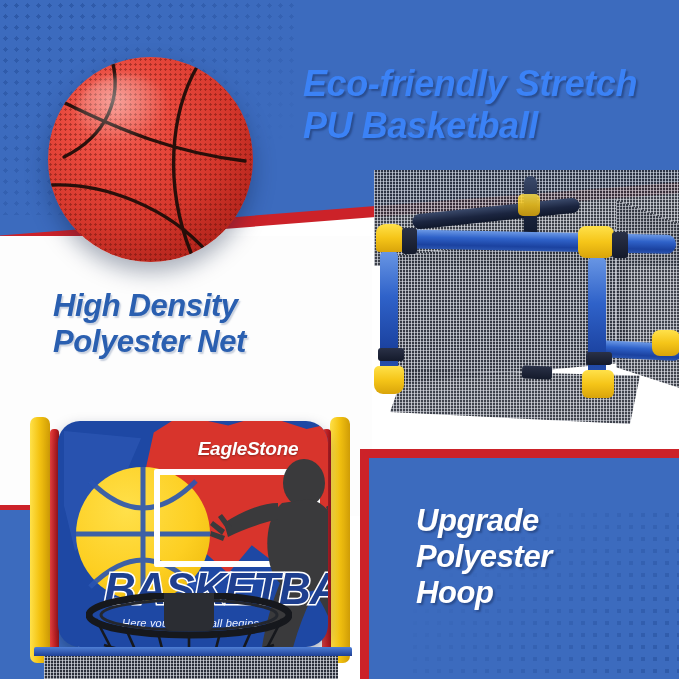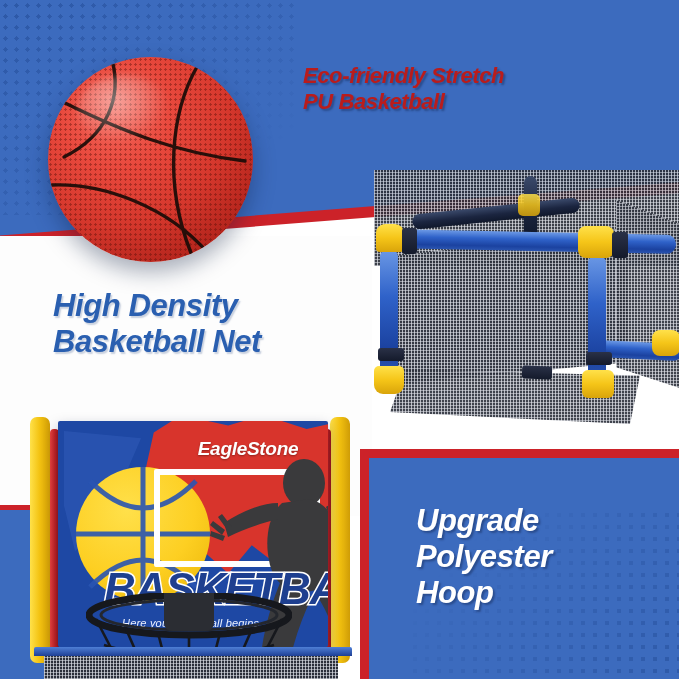--- a/index.html
+++ b/index.html
@@ -66,21 +66,21 @@
 
   
   .headline{
     position:absolute;z-index:40;
     font-style:italic;font-weight:bold;
     letter-spacing:-0.4px;line-height:1.16;
     white-space:pre-line;
   }
   #txt-eco{
     left:303px;top:63px;width:372px;
-    color:#b91c1c;font-size:22px;
+    color:#3b82f6;font-size:36px;
     text-shadow:2px 2px 2px rgba(20,40,85,.45);
   }
   #txt-net{
     left:53px;top:288px;width:320px;
     color:#2a5fb0;font-size:31px;
     text-shadow:1.5px 1.5px 1.5px rgba(120,140,175,.40);
   }
   #txt-hoop{
     left:416px;top:503px;width:260px;
     color:#ffffff;font-size:31px;
@@ -143,21 +143,21 @@
   }
   .post{
     position:absolute;width:20px;border-radius:7px;
     background:linear-gradient(90deg,#ffe14a 0%,#f3c211 48%,#cf9c06 100%);
   }
   .post-red{
     position:absolute;width:9px;border-radius:4px;
     background:linear-gradient(90deg,#e8423d 0%,#c51f21 60%,#9b1416 100%);
   }
   #board{
-    position:absolute;left:34px;top:6px;width:270px;height:226px;border-radius:2px;
+    position:absolute;left:34px;top:6px;width:270px;height:226px;border-radius:22px;
     overflow:hidden;
     background:#1e48a4;
     box-shadow:0 6px 14px rgba(10,25,60,.35);
   }
   #board .splat{
     position:absolute;left:84px;top:-6px;width:196px;height:176px;
     background:#d8342c;
     clip-path:polygon(6% 10%,20% 0%,44% 6%,62% 0%,84% 8%,100% 4%,100% 66%,92% 78%,80% 70%,70% 86%,56% 74%,44% 90%,30% 76%,16% 84%,4% 66%,0% 40%);
   }
   #board .ballart{
@@ -347,19 +347,19 @@
     <div id="base">
       <div class="railtop"></div>
       <div class="mesharea mesh"></div>
     </div>
   </div>
 
   <div class="headline" id="txt-eco">Eco-friendly Stretch
 PU Basketball</div>
 
   <div class="headline" id="txt-net">High Density
-Basketball Net</div>
+Polyester Net</div>
 
   <div class="headline" id="txt-hoop">Upgrade
 Polyester
 Hoop</div>
 
 </div>
 
 </body></html>

